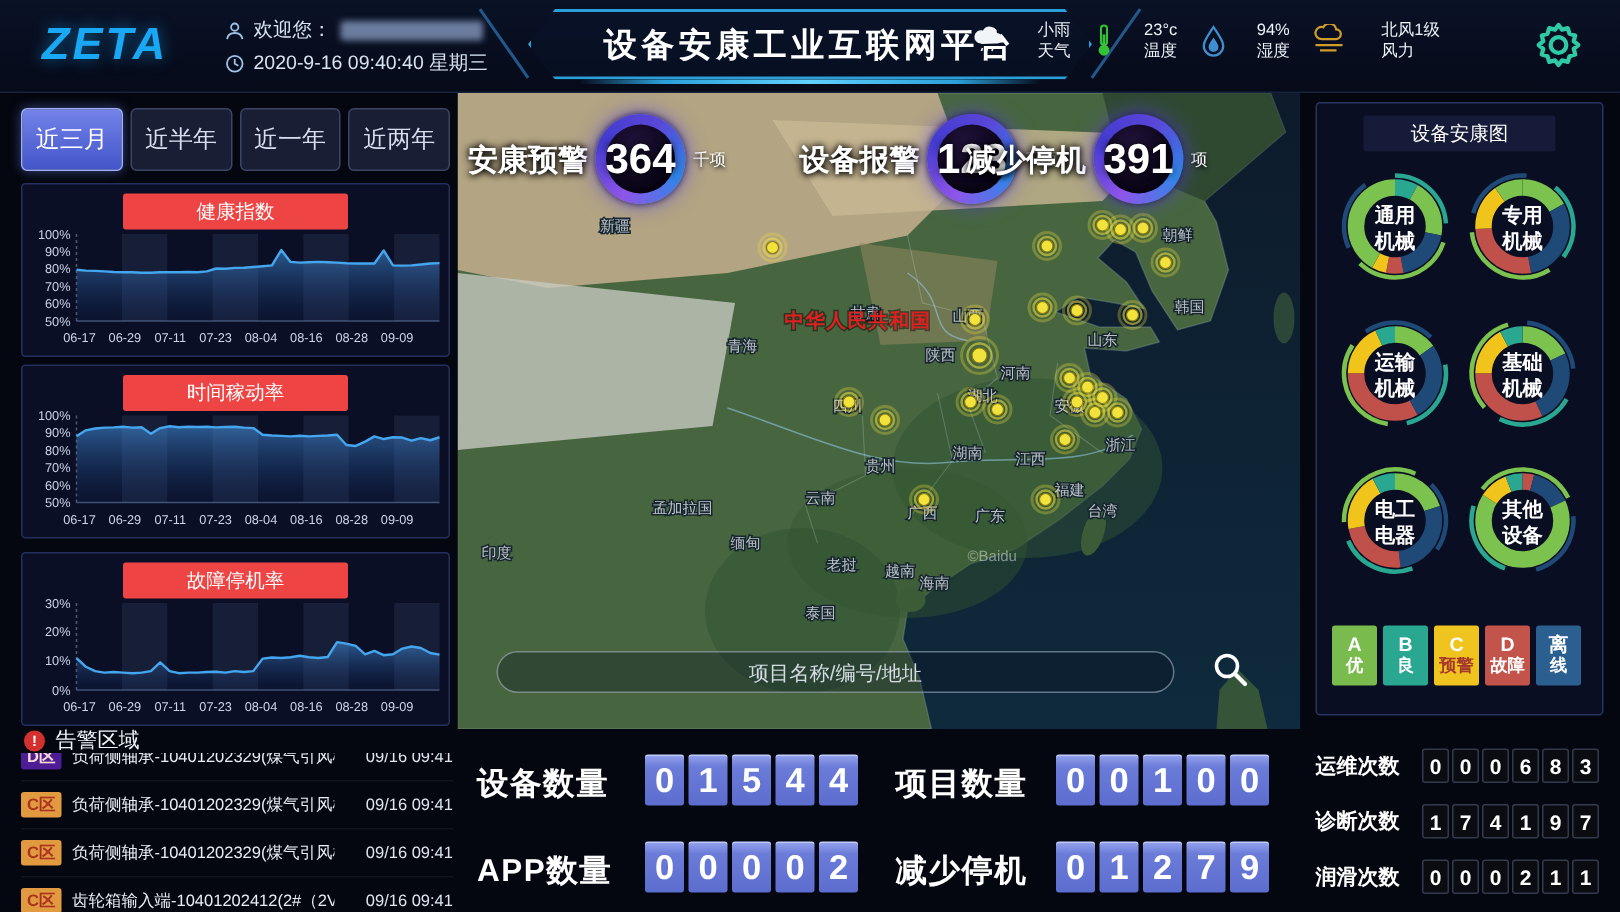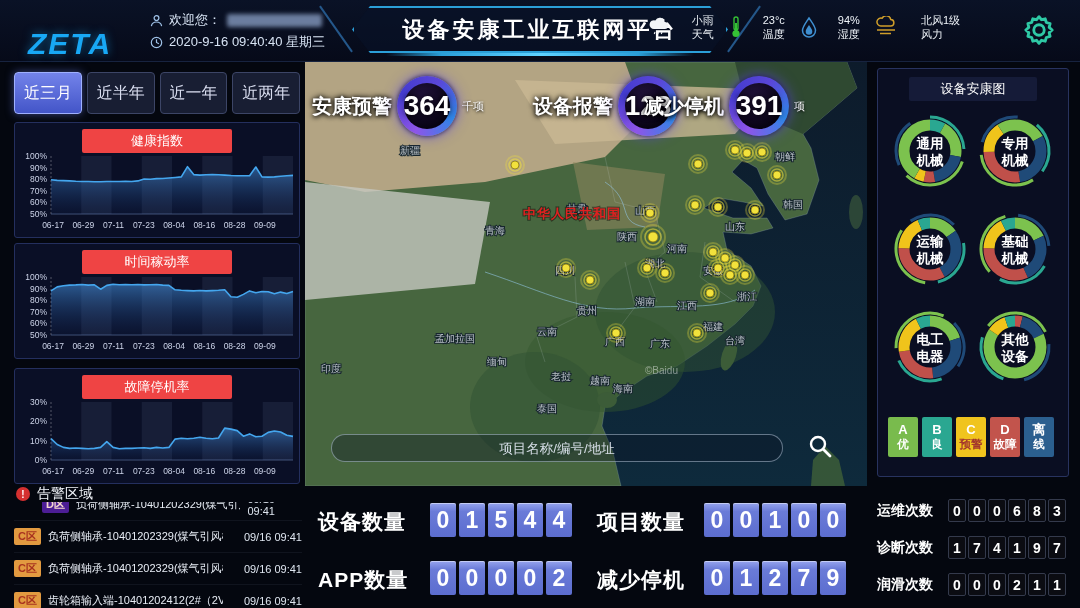--- a/index.html
+++ b/index.html
@@ -3,21 +3,21 @@
 <meta charset="utf-8">
 <style>
   * { margin:0; padding:0; box-sizing:border-box; }
   html,body { background:#03050c; }
   #app { position:relative; width:1080px; height:608px; overflow:hidden;
          background:#04070f; font-family:"Liberation Sans", sans-serif; }
 
   
   .hdr { position:absolute; left:0; top:0; width:1080px; height:62px;
          background:linear-gradient(180deg,#0a1226,#060a19); border-bottom:1px solid #17233f; }
-  .logo { position:absolute; left:28px; top:27px; font-size:30px; font-weight:bold; font-style:italic;
+  .logo { position:absolute; left:28px; top:13px; font-size:30px; font-weight:bold; font-style:italic;
           color:#18a8f5; letter-spacing:2px; text-shadow:0 0 10px rgba(24,168,245,.55); }
   .welcome { position:absolute; left:150px; top:9px; font-size:13px; color:#d7e3f3; }
   .welcome .row { display:flex; align-items:center; gap:6px; height:22px; }
   .name-blur { display:inline-block; width:95px; height:13px; background:#7d91b5;
                border-radius:2px; filter:blur(2px); opacity:.85; }
   .title-wrap { position:absolute; left:50%; top:6px; transform:translateX(-50%); width:376px; height:47px; }
   .title-box { width:100%; height:100%; border:2px solid #2b9fd8; background:rgba(8,18,40,.6);
                clip-path:polygon(18px 0,calc(100% - 18px) 0,100% 50%,calc(100% - 18px) 100%,18px 100%,0 50%);
                display:flex; align-items:center; justify-content:center;
                font-size:22px; font-weight:bold; color:#fff; letter-spacing:3px; }
@@ -50,21 +50,21 @@
                font-size:14px; color:#f2f5fa; }
   .alert-dot { width:14px; height:14px; border-radius:50%; background:#d43030; color:#fff;
                font-size:10px; font-weight:bold; display:flex; align-items:center; justify-content:center; }
   .alert-list { position:absolute; left:14px; top:502px; width:288px; height:106px; overflow:hidden; }
   .alert-row { height:32px; display:flex; align-items:center; gap:7px;
                border-bottom:1px solid rgba(160,180,220,.08); cursor:pointer; }
   .alert-row:first-child { margin-top:-13px; }
   .abadge { width:27px; height:17px; border-radius:2px; font-size:11px; font-weight:bold;
             display:flex; align-items:center; justify-content:center; flex:none; }
   .abadge.orange { background:#e29a40; color:#a8321f; }
-  .abadge.red { background:#4c1d95; color:#f7d9cf;margin-left:28px; }
+  .abadge.red { background:#4c1d95; color:#f7d9cf; }
   .atext { width:175px; font-size:11px; color:#e8edf5; white-space:nowrap; overflow:hidden; }
   .atime { margin-left:auto; font-size:11px; color:#dfe6f0; }
 
   
   .map-wrap { position:absolute; left:305px; top:62px; width:562px; height:424px; overflow:hidden; }
   .kpi { position:absolute; top:13px; height:62px; display:flex; align-items:center; z-index:5; }
   .kpi.g0 { left:7px; } .kpi.g1 { left:228px; } .kpi.g2 { left:339px;text-align:right; }
   .kpi-label { font-size:20px; font-weight:bold; color:#fff; text-shadow:0 1px 4px #000,0 0 6px #000; }
   .ring { width:60px; height:60px; margin:0 5px; border-radius:50%; position:relative;
           background:conic-gradient(from 25deg,#5a46d8,#2f86e8,#8e55e8,#433bd0,#5a46d8);

